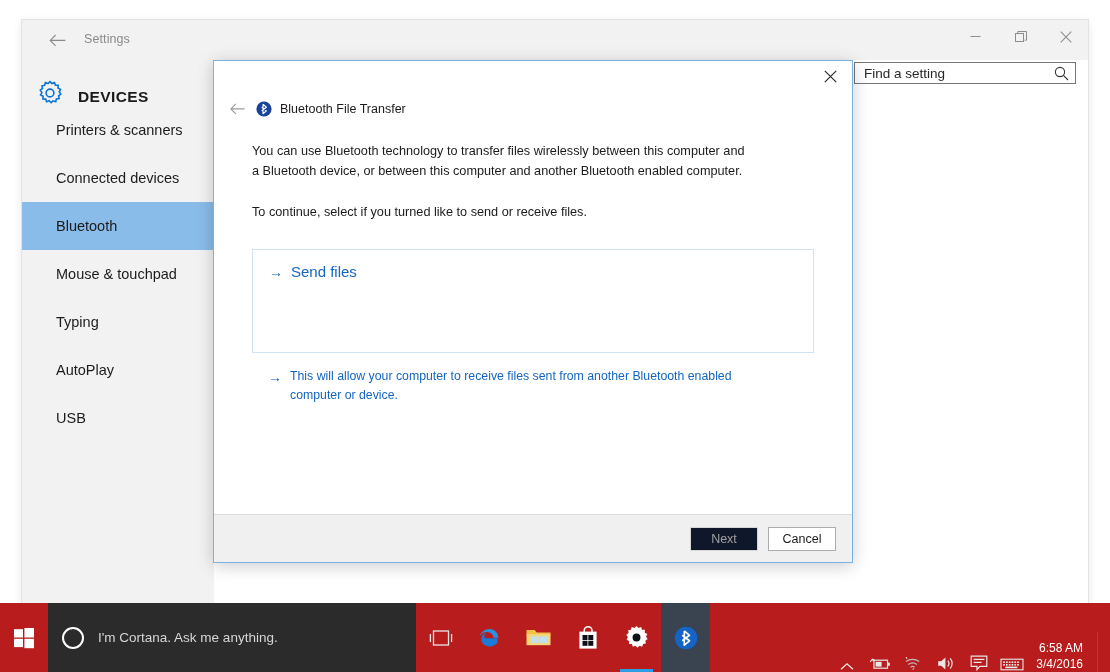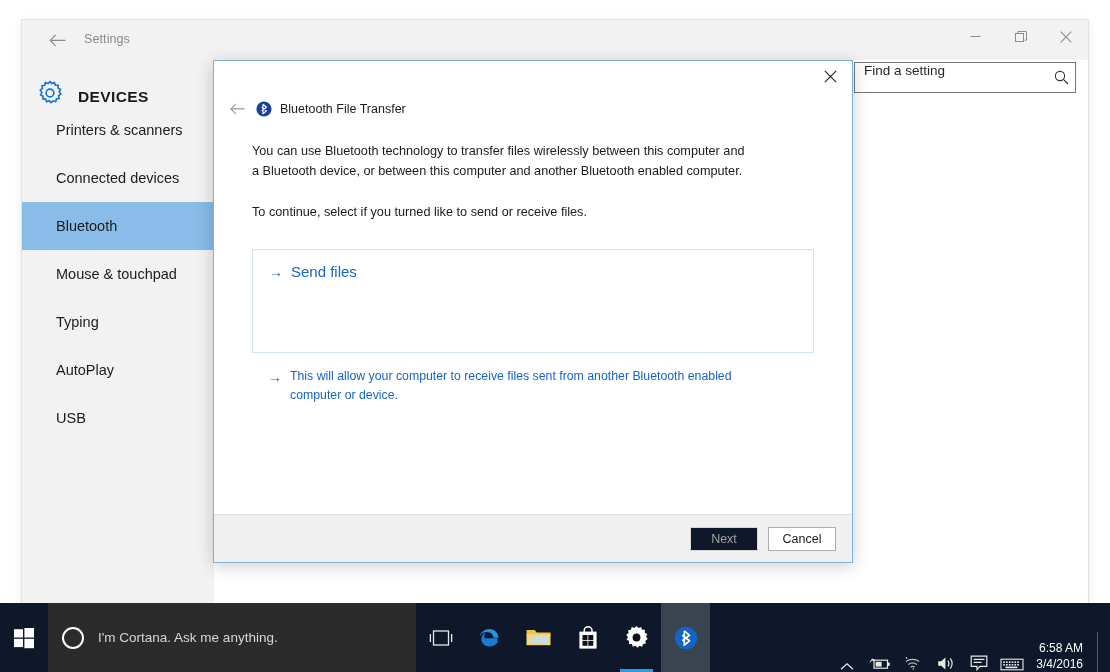--- a/index.html
+++ b/index.html
@@ -96,24 +96,25 @@
     color: #1a1a1a;
     letter-spacing: .4px;
   }
 
   
   .search-box {
     position: absolute;
     right: 12px;
     top: 42px;
     width: 222px;
-    height: 31px;
+    height: 22px;
     background: #ffffff;
     border: 1px solid #767676;
     display: flex;
+    align-items: center;
   }
   .search-text {
     flex: 1;
     padding-left: 9px;
     font-size: 13.5px;
     color: #262626;
   }
   .search-icon-wrap {
     width: 28px;
     display: flex;
@@ -283,21 +284,21 @@
     border: 1px solid #d6d6d6;
     color: #a0a0a0;
   }
 
   
   #taskbar {
     position: absolute;
     left: 0; bottom: 0;
     width: 1110px;
     height: 69px;
-    background: #0f172a;
+    background: #b91c1c;
     display: flex;
     align-items: stretch;
   }
   .start-btn {
     width: 48px;
     display: flex;
     align-items: center;
     justify-content: center;
   }
   .cortana {

